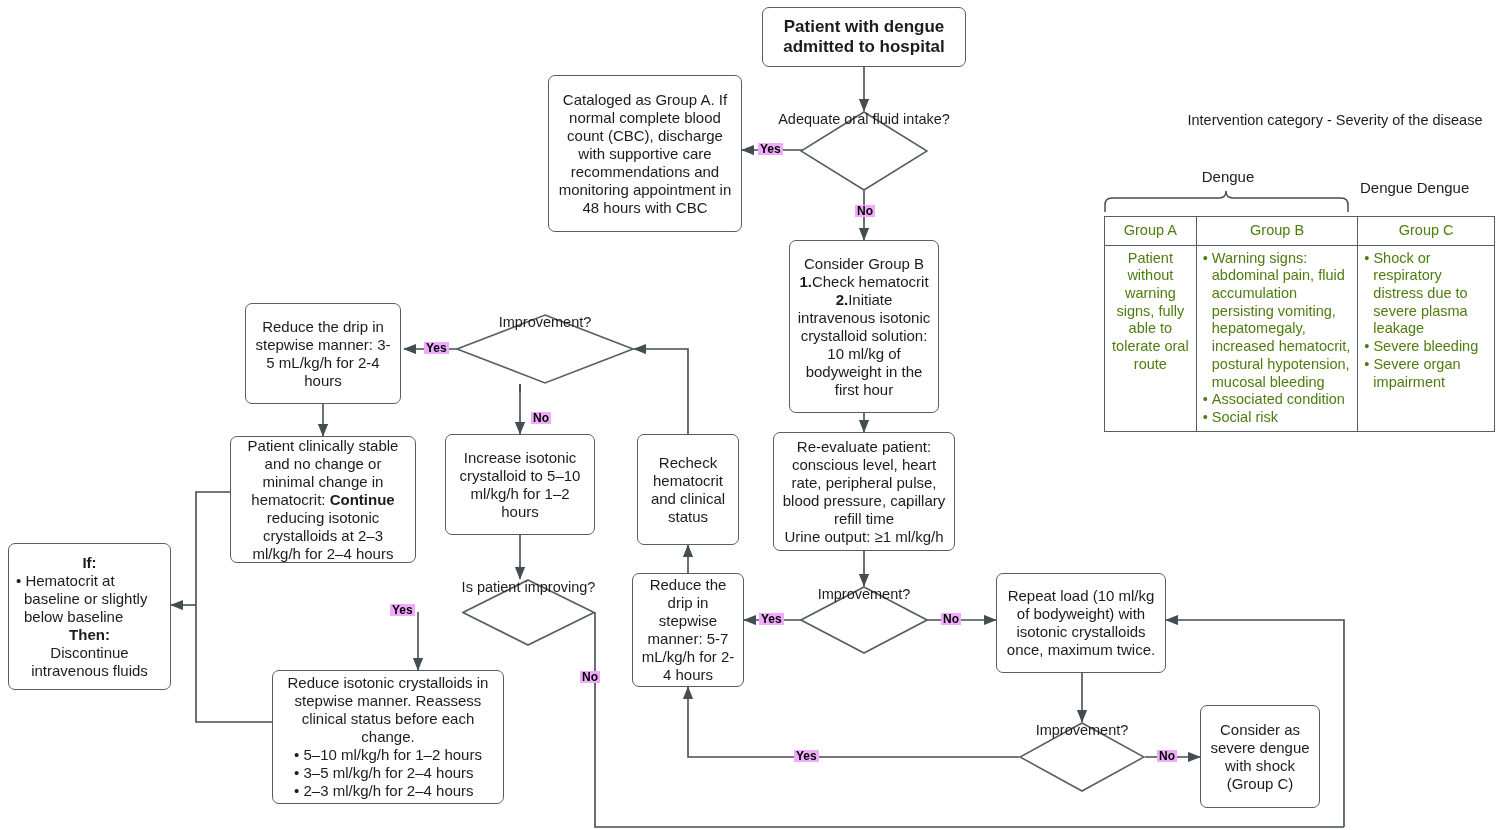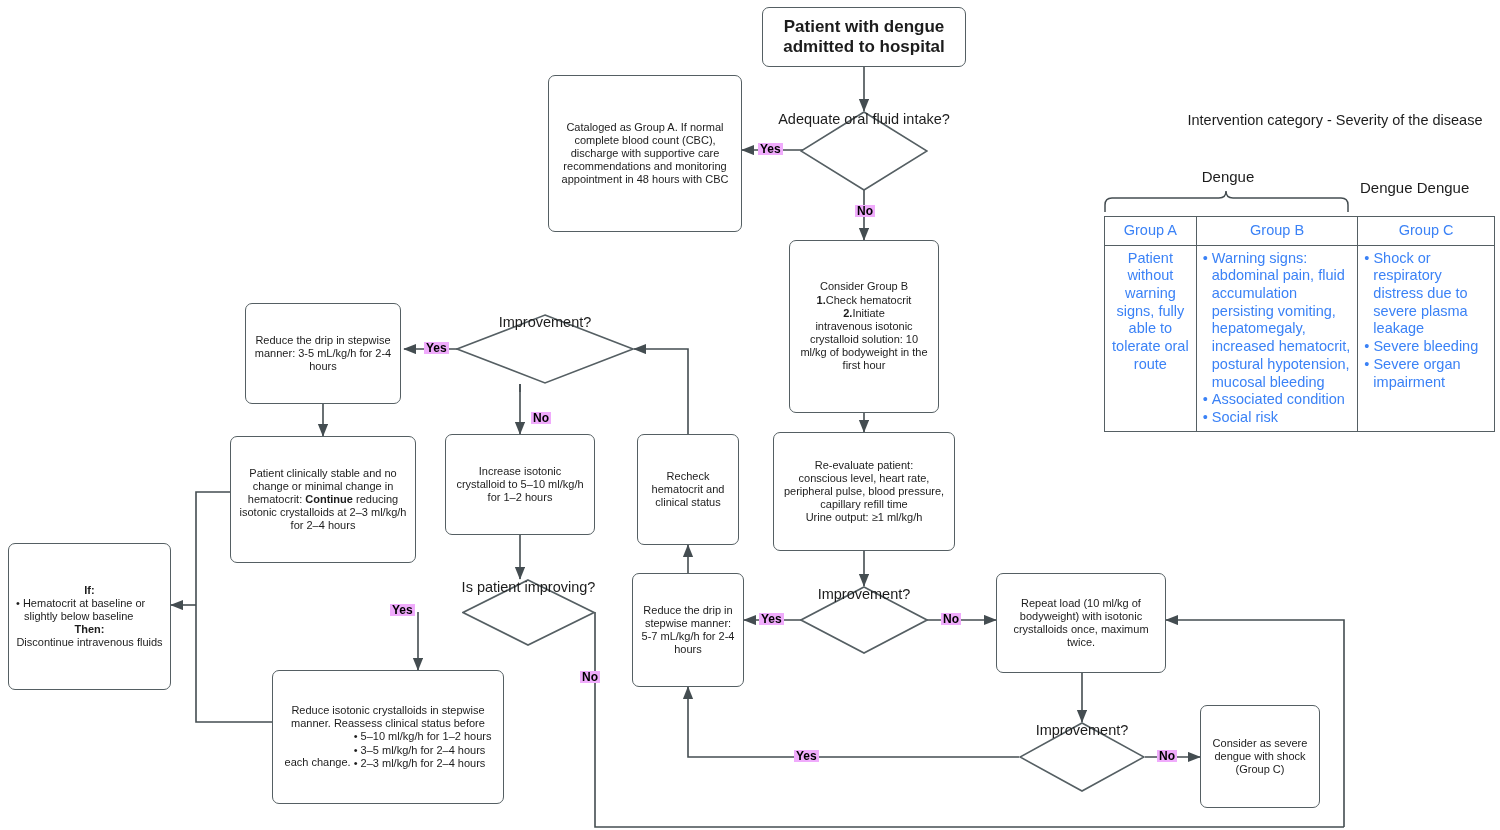--- a/index.html
+++ b/index.html
@@ -24,21 +24,21 @@
   .node {
     position: absolute;
     border: 1.6px solid #555f63;
     border-radius: 7px;
     background: #ffffff;
     display: flex;
     align-items: center;
     justify-content: center;
     text-align: center;
     color: #1c1c1c;
-    font-size: 11px;
+    font-size: 15px;
     line-height: 1.20;
     padding: 5px 7px;
   }
   .node.bold  { font-weight: bold; font-size: 17px; }
   .node .inner { width: 100%; }
   .node b { font-weight: bold; }
   .bullets {
     text-align: left;
     margin: 0;
     padding: 0;
@@ -96,21 +96,21 @@
   }
   table.legend {
     position: absolute;
     border-collapse: collapse;
     background: #fff;
   }
   table.legend td, table.legend th {
     border: 1.4px solid #555f63;
     font-weight: normal;
     font-size: 14.5px;
-    color: #3b82f6;
+    color: #4d7c0f;
     line-height: 1.22;
     vertical-align: top;
     padding: 4px 6px;
   }
   table.legend th { text-align: center; padding: 5px 6px; }
   td.ga { text-align: center; vertical-align: middle; }
   td.listcell ul { margin: 0; padding: 0; list-style: none; }
   td.listcell li { text-indent: -9px; padding-left: 9px; }
   td.listcell li::before { content: "\2022\00a0"; }
 </style>

